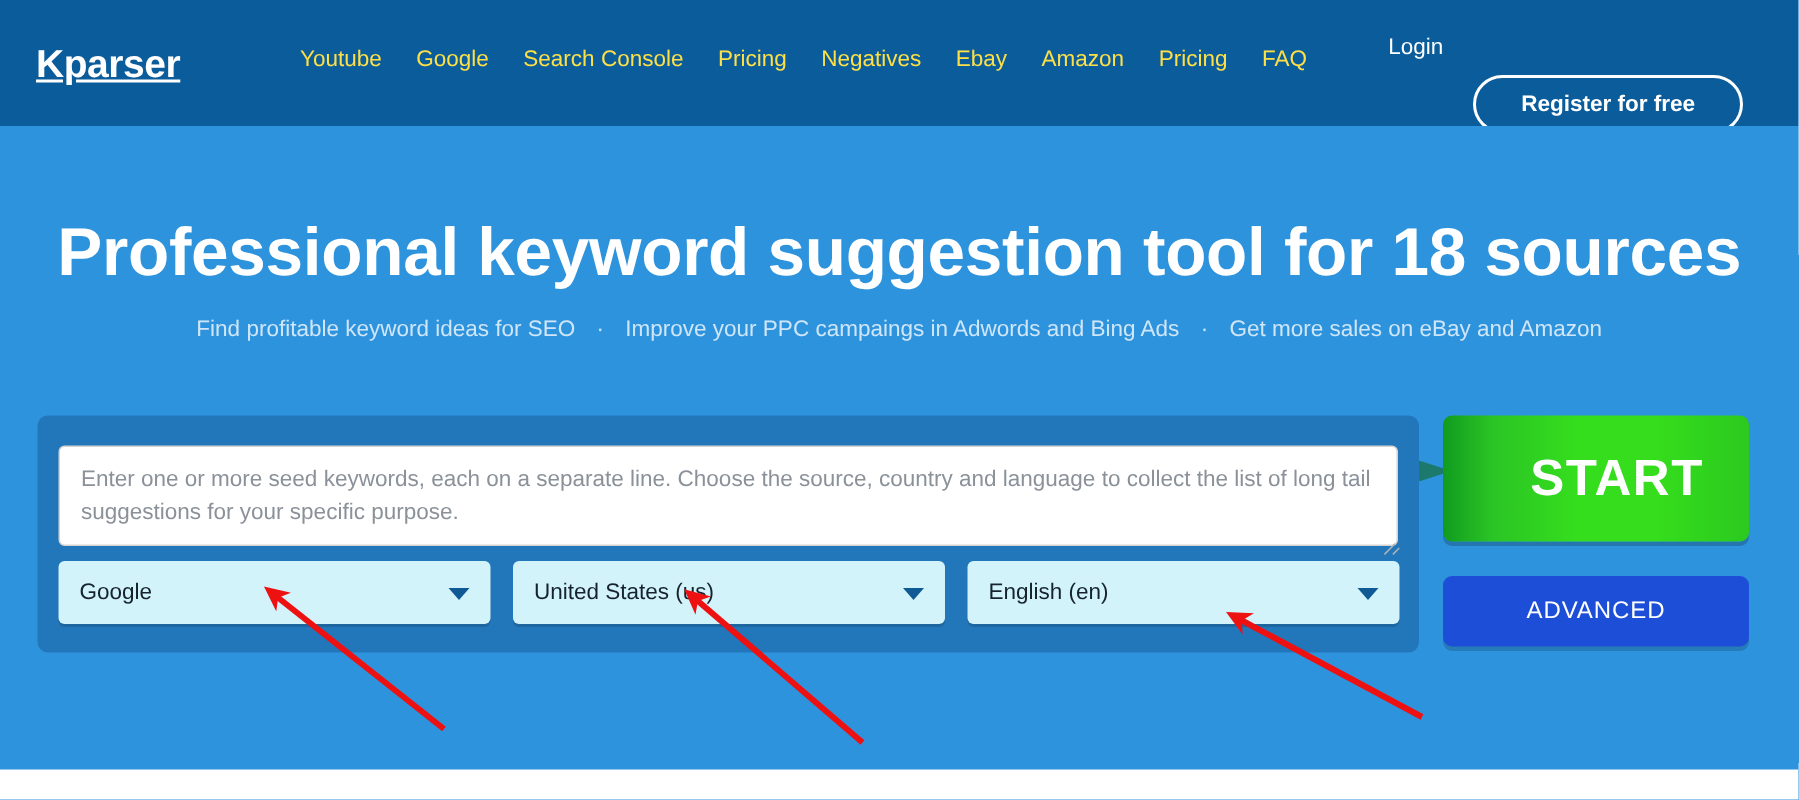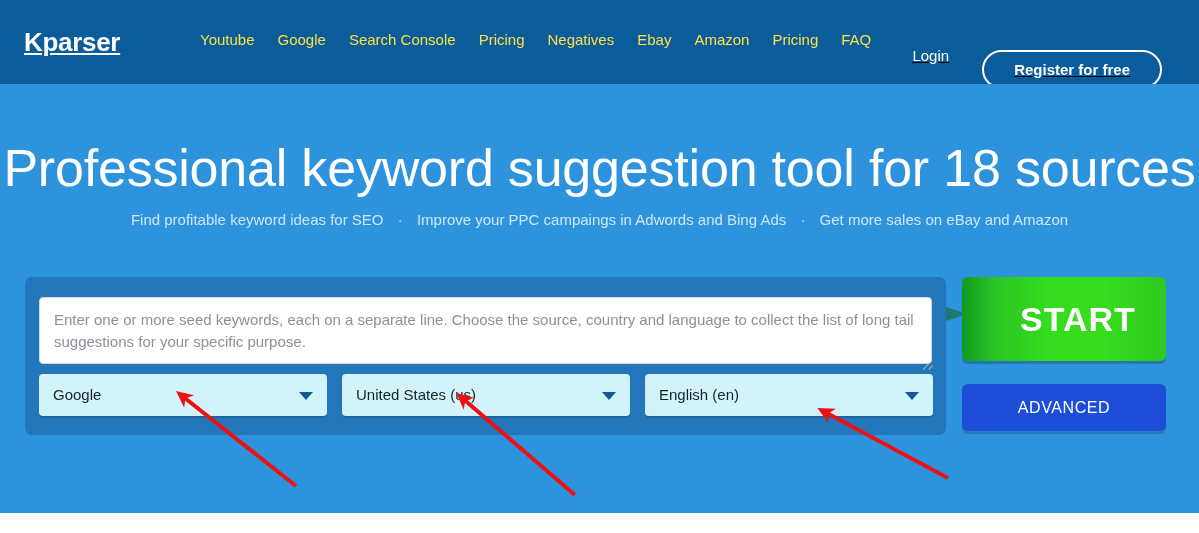--- a/index.html
+++ b/index.html
@@ -55,23 +55,22 @@
     text-decoration: none;
     line-height: 20px;
     white-space: nowrap;
   }
 
   .auth-area {
     position: absolute;
     right: 37px;
     top: 22px;
     display: flex;
-    align-items: center;
-    gap: 33px;
-    text-decoration: underline;
+    align-items: flex-start;
+    gap: 20px;
   }
 
   .login-link {
     color: #ffffff;
     font-size: 15px;
     text-decoration: none;
     line-height: 20px;
   }
 
   .register-btn {
@@ -98,22 +97,22 @@
     background: #2e93dd;
     overflow: visible;
   }
 
   .hero-title {
     position: absolute;
     top: 57px;
     left: 0; right: 0;
     text-align: center;
     color: #ffffff;
-    font-size: 52px;
-    font-weight: normal;
+    font-size: 45px;
+    font-weight: bold;
     line-height: 54px;
     letter-spacing: -0.2px;
   }
 
   .hero-sub {
     position: absolute;
     top: 126px;
     left: 0; right: 0;
     text-align: center;
     color: #cfe6f8;

